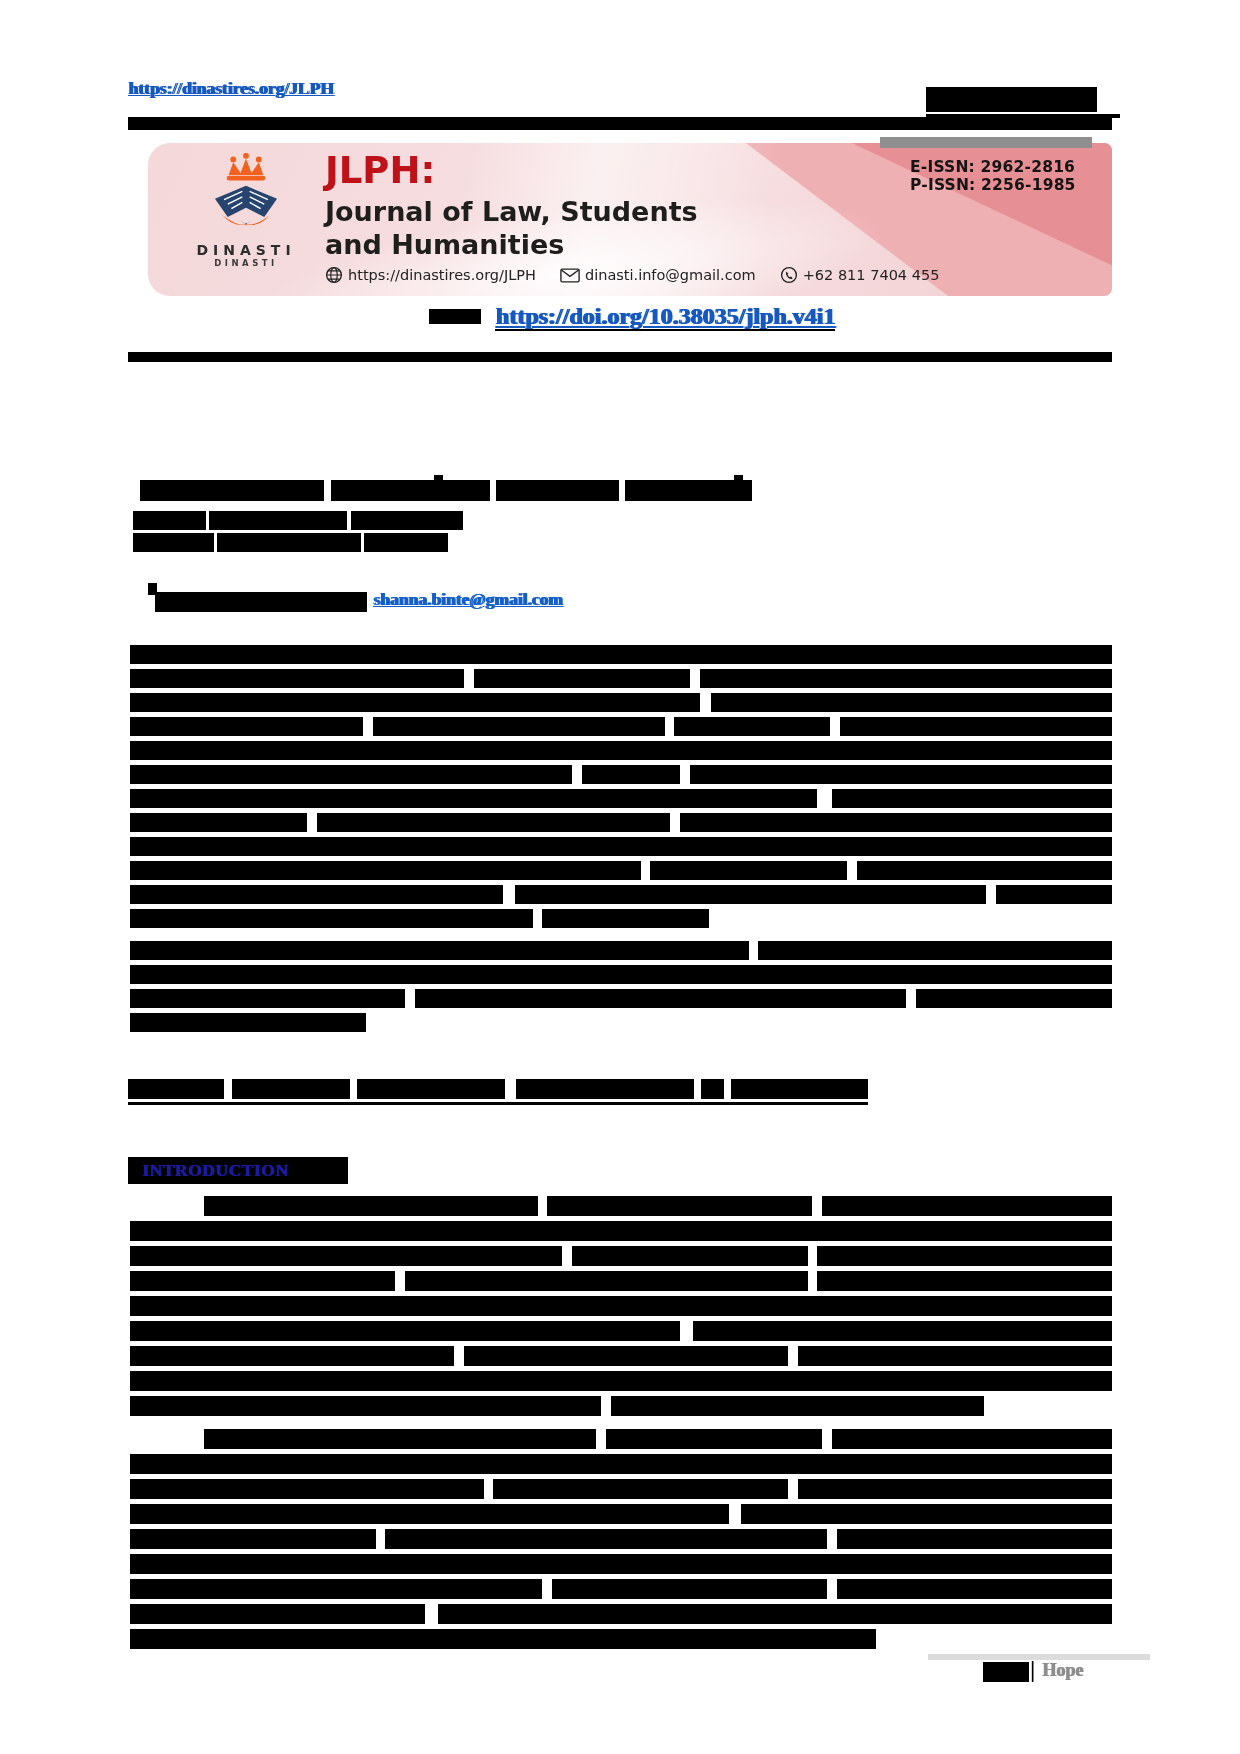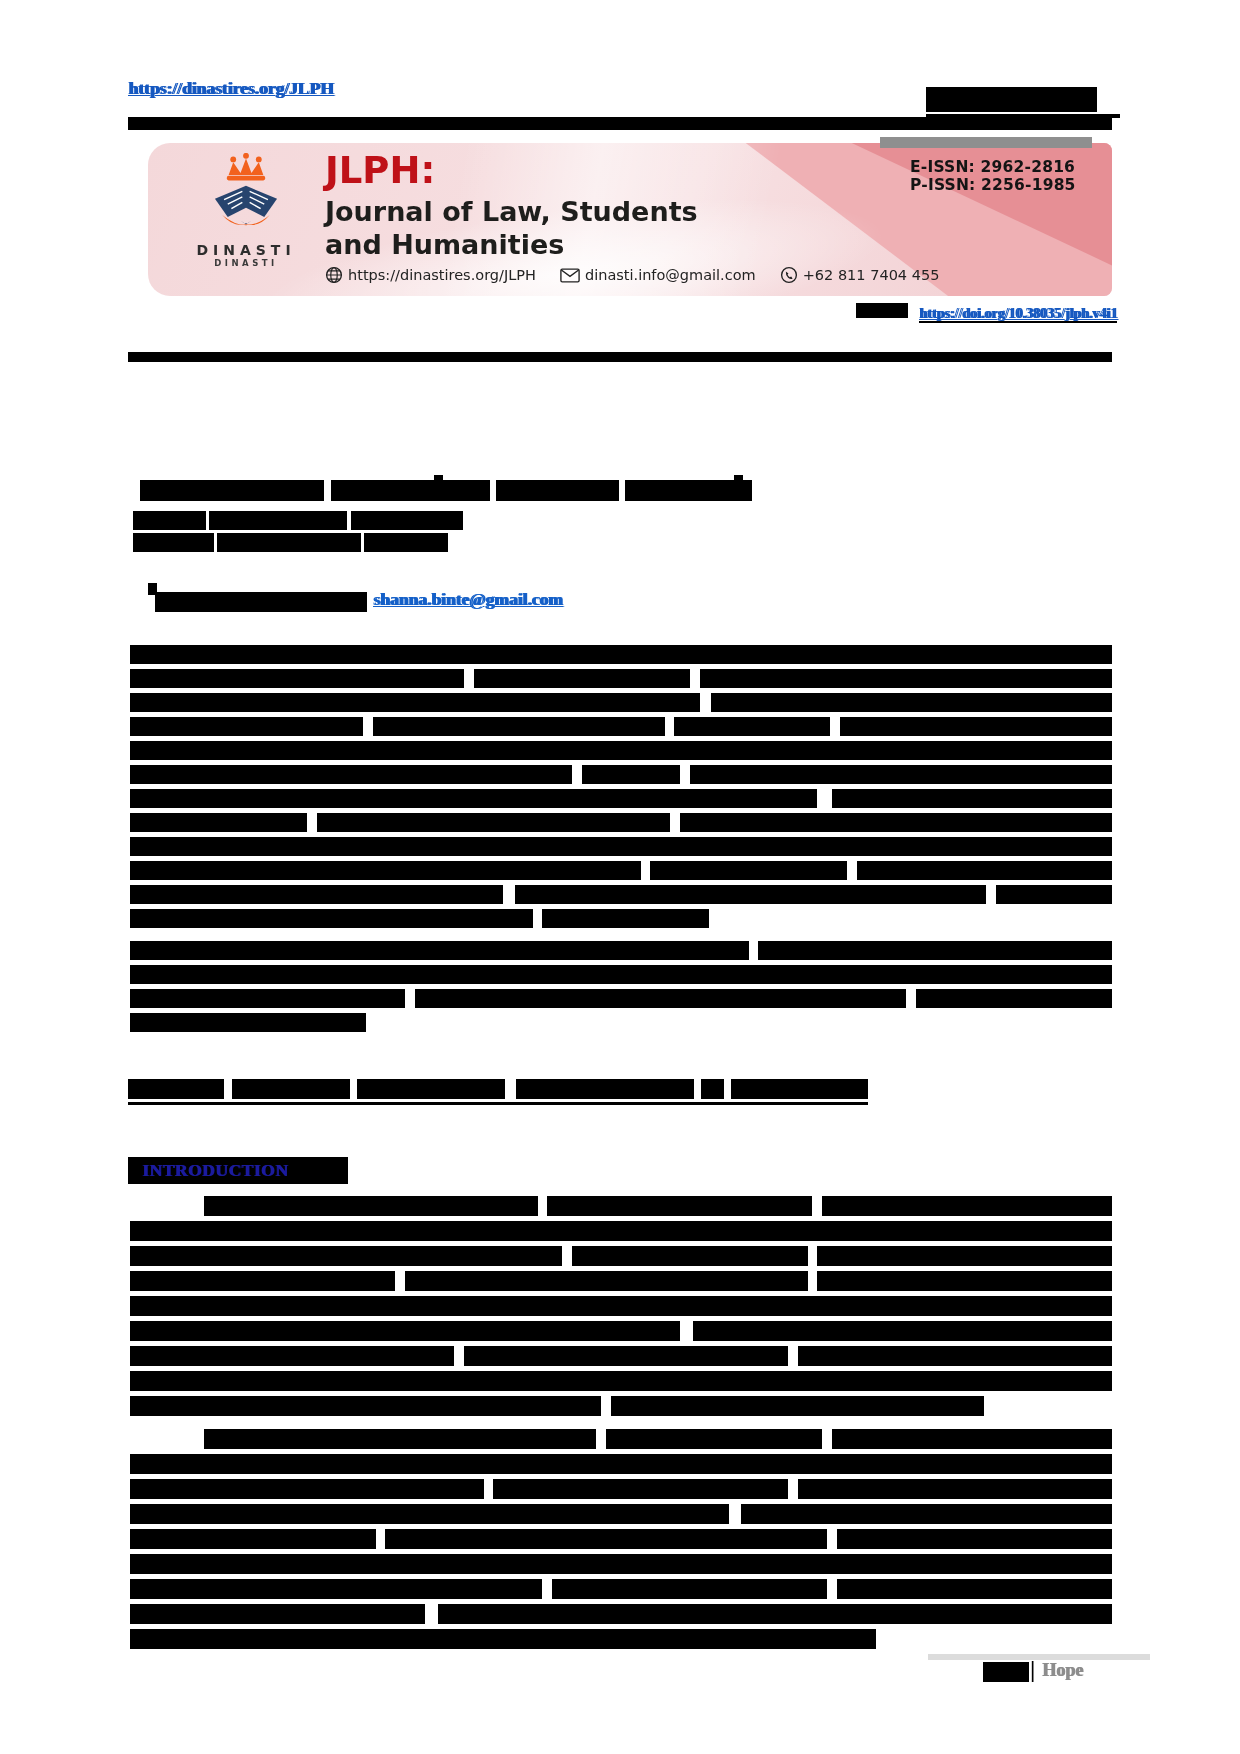--- a/index.html
+++ b/index.html
@@ -35,21 +35,21 @@
   .jname1{position:absolute;left:177px;top:53px;z-index:3;font-size:27px;font-weight:bold;color:#1e1e1c;}
   .jname2{position:absolute;left:177px;top:86px;z-index:3;font-size:27px;font-weight:bold;color:#1e1e1c;}
   .contact{position:absolute;left:177px;top:123px;z-index:3;display:flex;align-items:center;gap:24px;
            font-size:14.5px;color:#232323;white-space:nowrap;}
   .citem{display:flex;align-items:center;gap:5px;}
   .citem svg{display:block;}
   .issn{position:absolute;left:762px;top:15px;z-index:3;font-size:15.5px;font-weight:bold;
         color:#141414;line-height:1.18;letter-spacing:.2px;}
 
   
-  .doi-line{position:absolute;left:133px;width:984px;text-align:right;font-size:14px;font-weight:bold;}
+  .doi-line{position:absolute;left:140px;width:984px;text-align:center;font-size:24px;font-weight:bold;}
   .doi-line a{color:#1558c0;text-decoration:underline;text-shadow:1.5px 0 0 #1558c0;border-bottom:2px solid #000;}
   .l1{top:303px;}
   .l2{top:328px;}
   .redact-inline{display:inline-block;width:52px;height:15px;background:#000;margin-right:8px;vertical-align:baseline;}
   .rule-mid{top:352px;height:10px;}
 
   
   .title{position:absolute;left:140px;top:390px;margin:0;font-size:28px;font-weight:bold;
          color:#0a0a96;text-decoration:underline;text-shadow:1.5px 0 0 rgba(10,10,60,.55);}
   .redact-block{position:absolute;}

